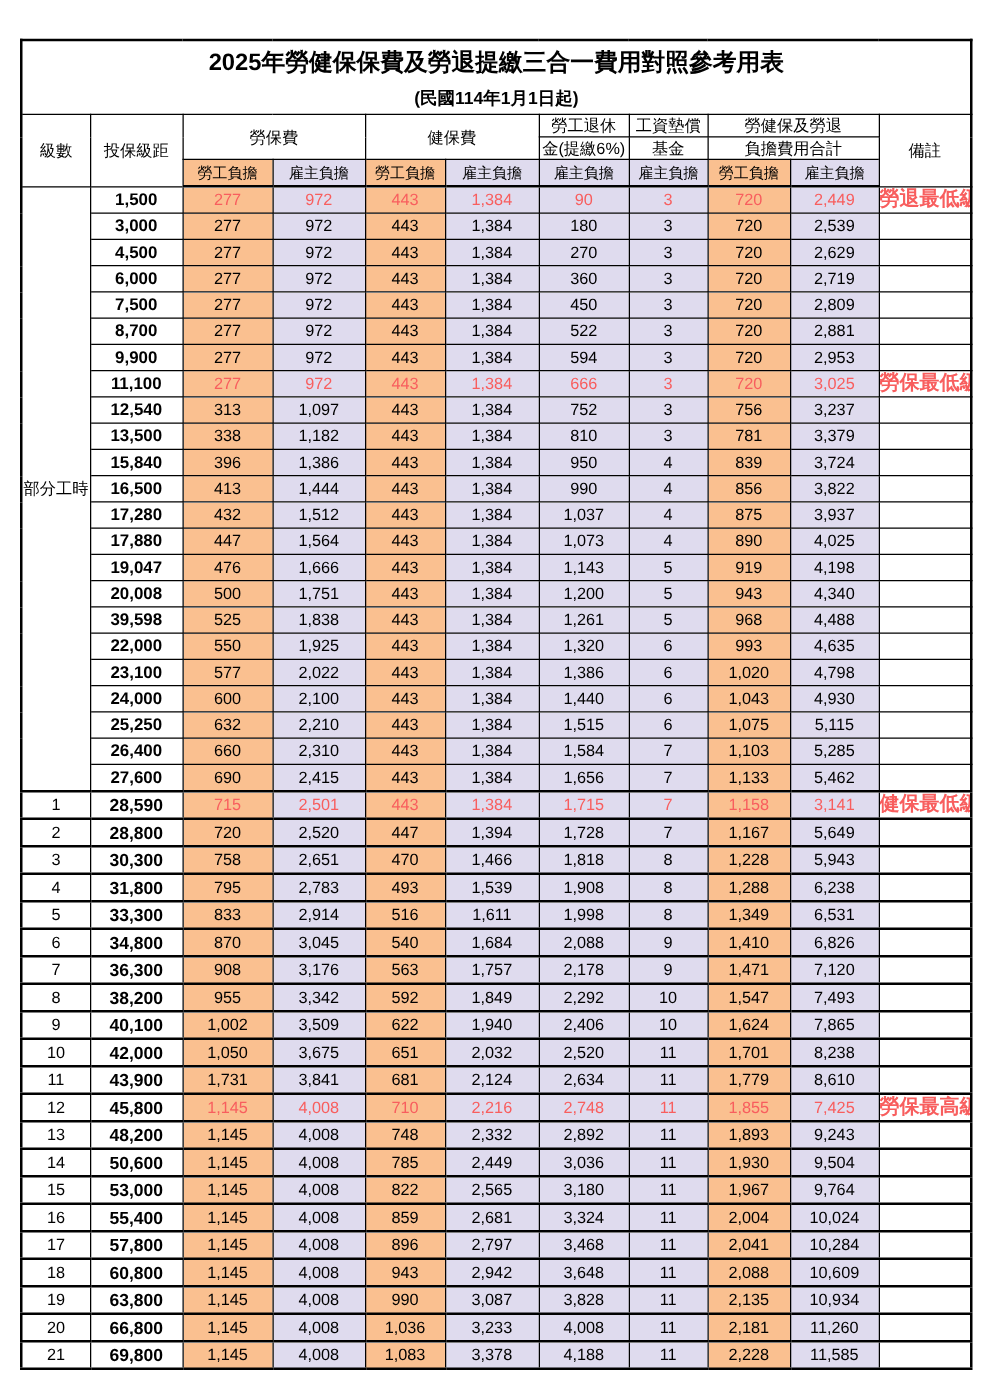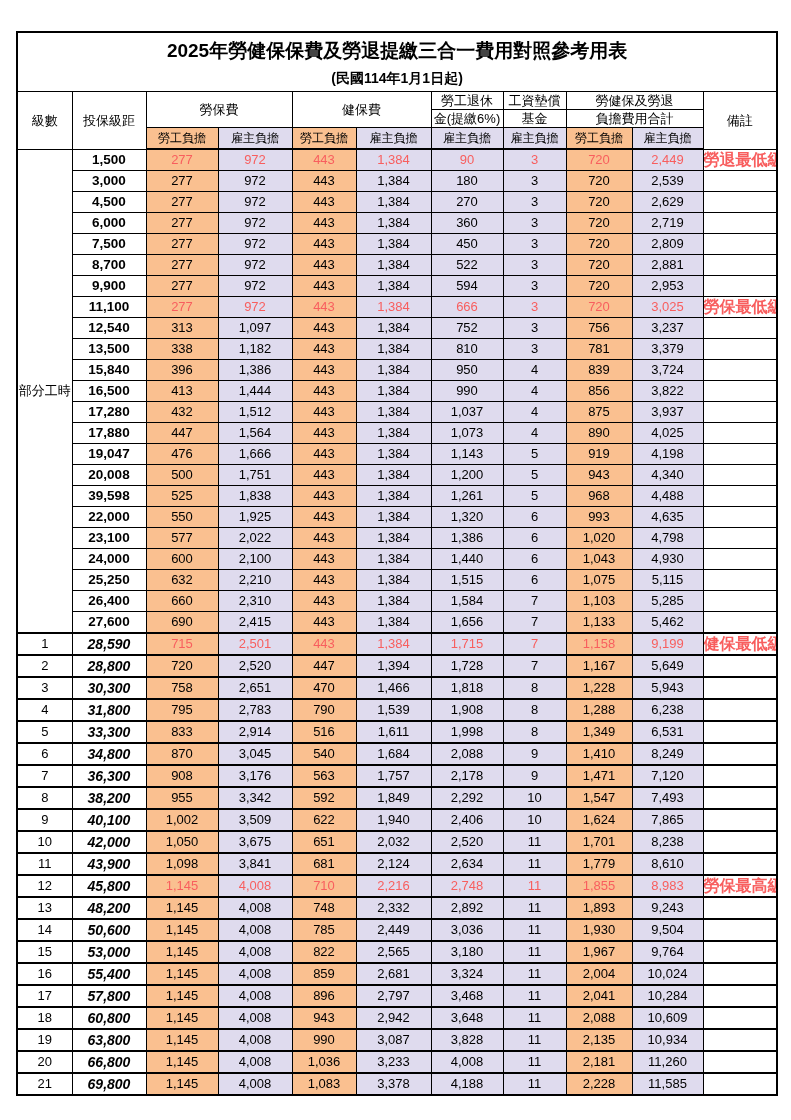--- a/index.html
+++ b/index.html
@@ -19,21 +19,21 @@
   .hrowC th { height:20px; font-size:12px; line-height:20px; }
   .hbig { font-size:14px; }
   .hrowC th { border-bottom:2px solid #000;margin-left:24px; }
   
   .emp { background:#FAC090; }
   .er  { background:#DFDBEE; }
   
   tbody td { height:20px; line-height:20px; font-size:13px; }
   tbody td.salary { font-size:13.5px;font-weight:bold; }
   tr.numbered td { border-top:2px solid #000; border-bottom:2px solid #000; }
-  tr.numbered td.salary { font-weight:bold; font-size:14px;font-style:italic; }
+  tr.numbered td.salary { font-weight:bold; font-size:14px; }
   tr.red td.emp, tr.red td.er { color:#F85E5E; }
   td.note { font-size:16px; line-height:20px; color:#F85E5E; font-weight:bold; }
   td.level-cell { font-size:13px; }
   td.parttime-label { font-size:13px; background:#fff; }
 </style>
 </head>
 <body>
 
 <table>
   <colgroup>
@@ -363,21 +363,21 @@
       <tr class="numbered red">
         <td class="level-cell">1</td>
         <td class="salary">28,590</td>
         <td class="emp">715</td>
         <td class="er">2,501</td>
         <td class="emp">443</td>
         <td class="er">1,384</td>
         <td class="er">1,715</td>
         <td class="er">7</td>
         <td class="emp">1,158</td>
-        <td class="er">9,199</td>
+        <td class="er">3,141</td>
         <td class="note">健保最低級距</td>
       </tr>
       <tr class="numbered">
         <td class="level-cell">2</td>
         <td class="salary">28,800</td>
         <td class="emp">720</td>
         <td class="er">2,520</td>
         <td class="emp">447</td>
         <td class="er">1,394</td>
         <td class="er">1,728</td>
@@ -397,21 +397,21 @@
         <td class="er">8</td>
         <td class="emp">1,228</td>
         <td class="er">5,943</td>
         <td class="note"></td>
       </tr>
       <tr class="numbered">
         <td class="level-cell">4</td>
         <td class="salary">31,800</td>
         <td class="emp">795</td>
         <td class="er">2,783</td>
-        <td class="emp">790</td>
+        <td class="emp">493</td>
         <td class="er">1,539</td>
         <td class="er">1,908</td>
         <td class="er">8</td>
         <td class="emp">1,288</td>
         <td class="er">6,238</td>
         <td class="note"></td>
       </tr>
       <tr class="numbered">
         <td class="level-cell">5</td>
         <td class="salary">33,300</td>
@@ -428,21 +428,21 @@
       <tr class="numbered">
         <td class="level-cell">6</td>
         <td class="salary">34,800</td>
         <td class="emp">870</td>
         <td class="er">3,045</td>
         <td class="emp">540</td>
         <td class="er">1,684</td>
         <td class="er">2,088</td>
         <td class="er">9</td>
         <td class="emp">1,410</td>
-        <td class="er">8,249</td>
+        <td class="er">6,826</td>
         <td class="note"></td>
       </tr>
       <tr class="numbered">
         <td class="level-cell">7</td>
         <td class="salary">36,300</td>
         <td class="emp">908</td>
         <td class="er">3,176</td>
         <td class="emp">563</td>
         <td class="er">1,757</td>
         <td class="er">2,178</td>
@@ -486,41 +486,41 @@
         <td class="er">2,032</td>
         <td class="er">2,520</td>
         <td class="er">11</td>
         <td class="emp">1,701</td>
         <td class="er">8,238</td>
         <td class="note"></td>
       </tr>
       <tr class="numbered">
         <td class="level-cell">11</td>
         <td class="salary">43,900</td>
-        <td class="emp">1,098</td>
+        <td class="emp">1,731</td>
         <td class="er">3,841</td>
         <td class="emp">681</td>
         <td class="er">2,124</td>
         <td class="er">2,634</td>
         <td class="er">11</td>
         <td class="emp">1,779</td>
         <td class="er">8,610</td>
         <td class="note"></td>
       </tr>
       <tr class="numbered red">
         <td class="level-cell">12</td>
         <td class="salary">45,800</td>
         <td class="emp">1,145</td>
         <td class="er">4,008</td>
         <td class="emp">710</td>
         <td class="er">2,216</td>
         <td class="er">2,748</td>
         <td class="er">11</td>
         <td class="emp">1,855</td>
-        <td class="er">8,983</td>
+        <td class="er">7,425</td>
         <td class="note">勞保最高級距</td>
       </tr>
       <tr class="numbered">
         <td class="level-cell">13</td>
         <td class="salary">48,200</td>
         <td class="emp">1,145</td>
         <td class="er">4,008</td>
         <td class="emp">748</td>
         <td class="er">2,332</td>
         <td class="er">2,892</td>

